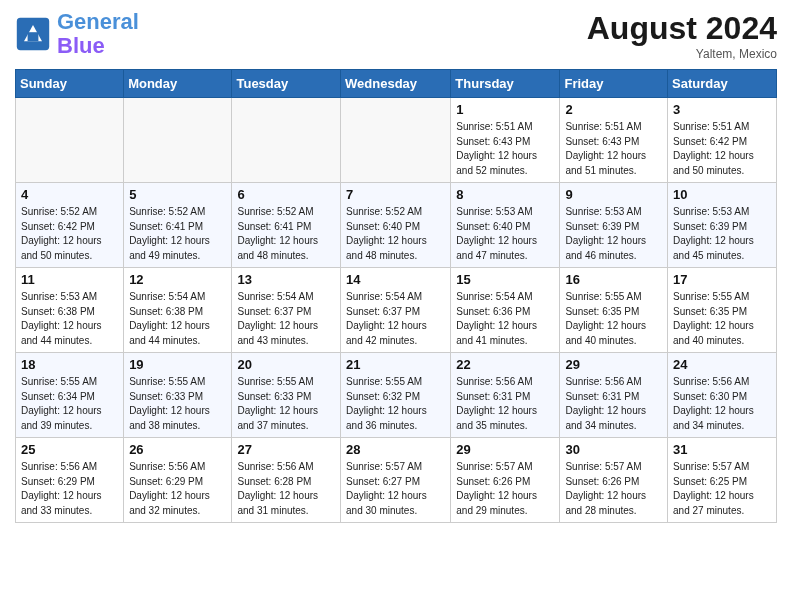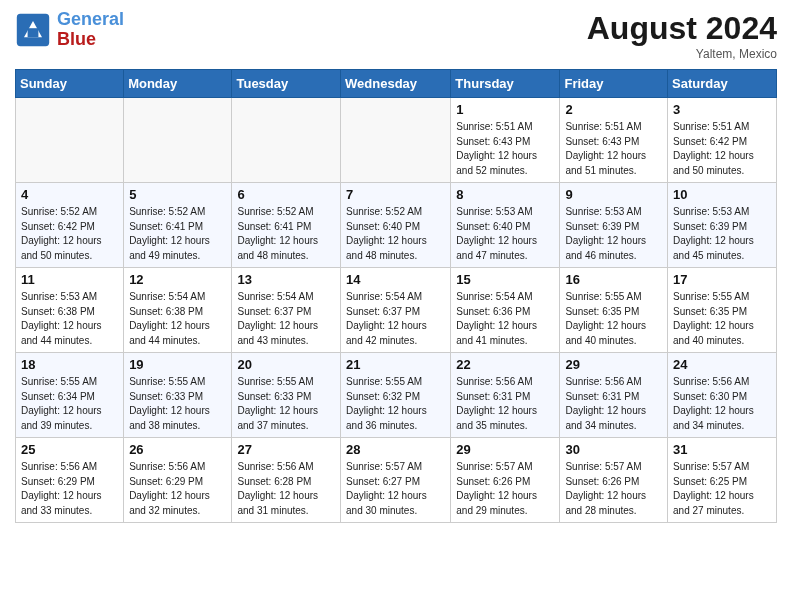--- a/index.html
+++ b/index.html
@@ -15,21 +15,21 @@
       justify-content: space-between;
       align-items: flex-start;
       margin-bottom: 8px;
     }
     .logo {
       display: flex;
       align-items: center;
       gap: 6px;
     }
     .logo-text {
-      font-size: 18px;
+      font-size: 22px;
       font-weight: bold;
       color: #1a3a6b;
       line-height: 1.1;
     }
     .logo-text span {
       color: #4a90d9;
     }
     .logo-icon {
       width: 36px;
       height: 36px;
@@ -93,21 +93,21 @@
 
 <div class="header">
   <div class="logo">
     <svg class="logo-icon" viewBox="0 0 40 40">
       <rect x="2" y="2" width="36" height="36" rx="4" fill="#2a6db5"></rect>
       <polygon points="10,28 20,10 30,28" fill="#fff"></polygon>
       <rect x="14" y="18" width="12" height="10" fill="#2a6db5"></rect>
     </svg>
     <div class="logo-text">
       <div><span>General</span></div>
-      <div><span style="color:#b91c1c">Blue</span></div>
+      <div><span style="color:#8b5cf6">Blue</span></div>
     </div>
   </div>
   <div class="title-block">
     <div class="month-year">August 2024</div>
     <div class="location">Yaltem, Mexico</div>
   </div>
 </div>
 
 <table class="calendar">
   <thead>

